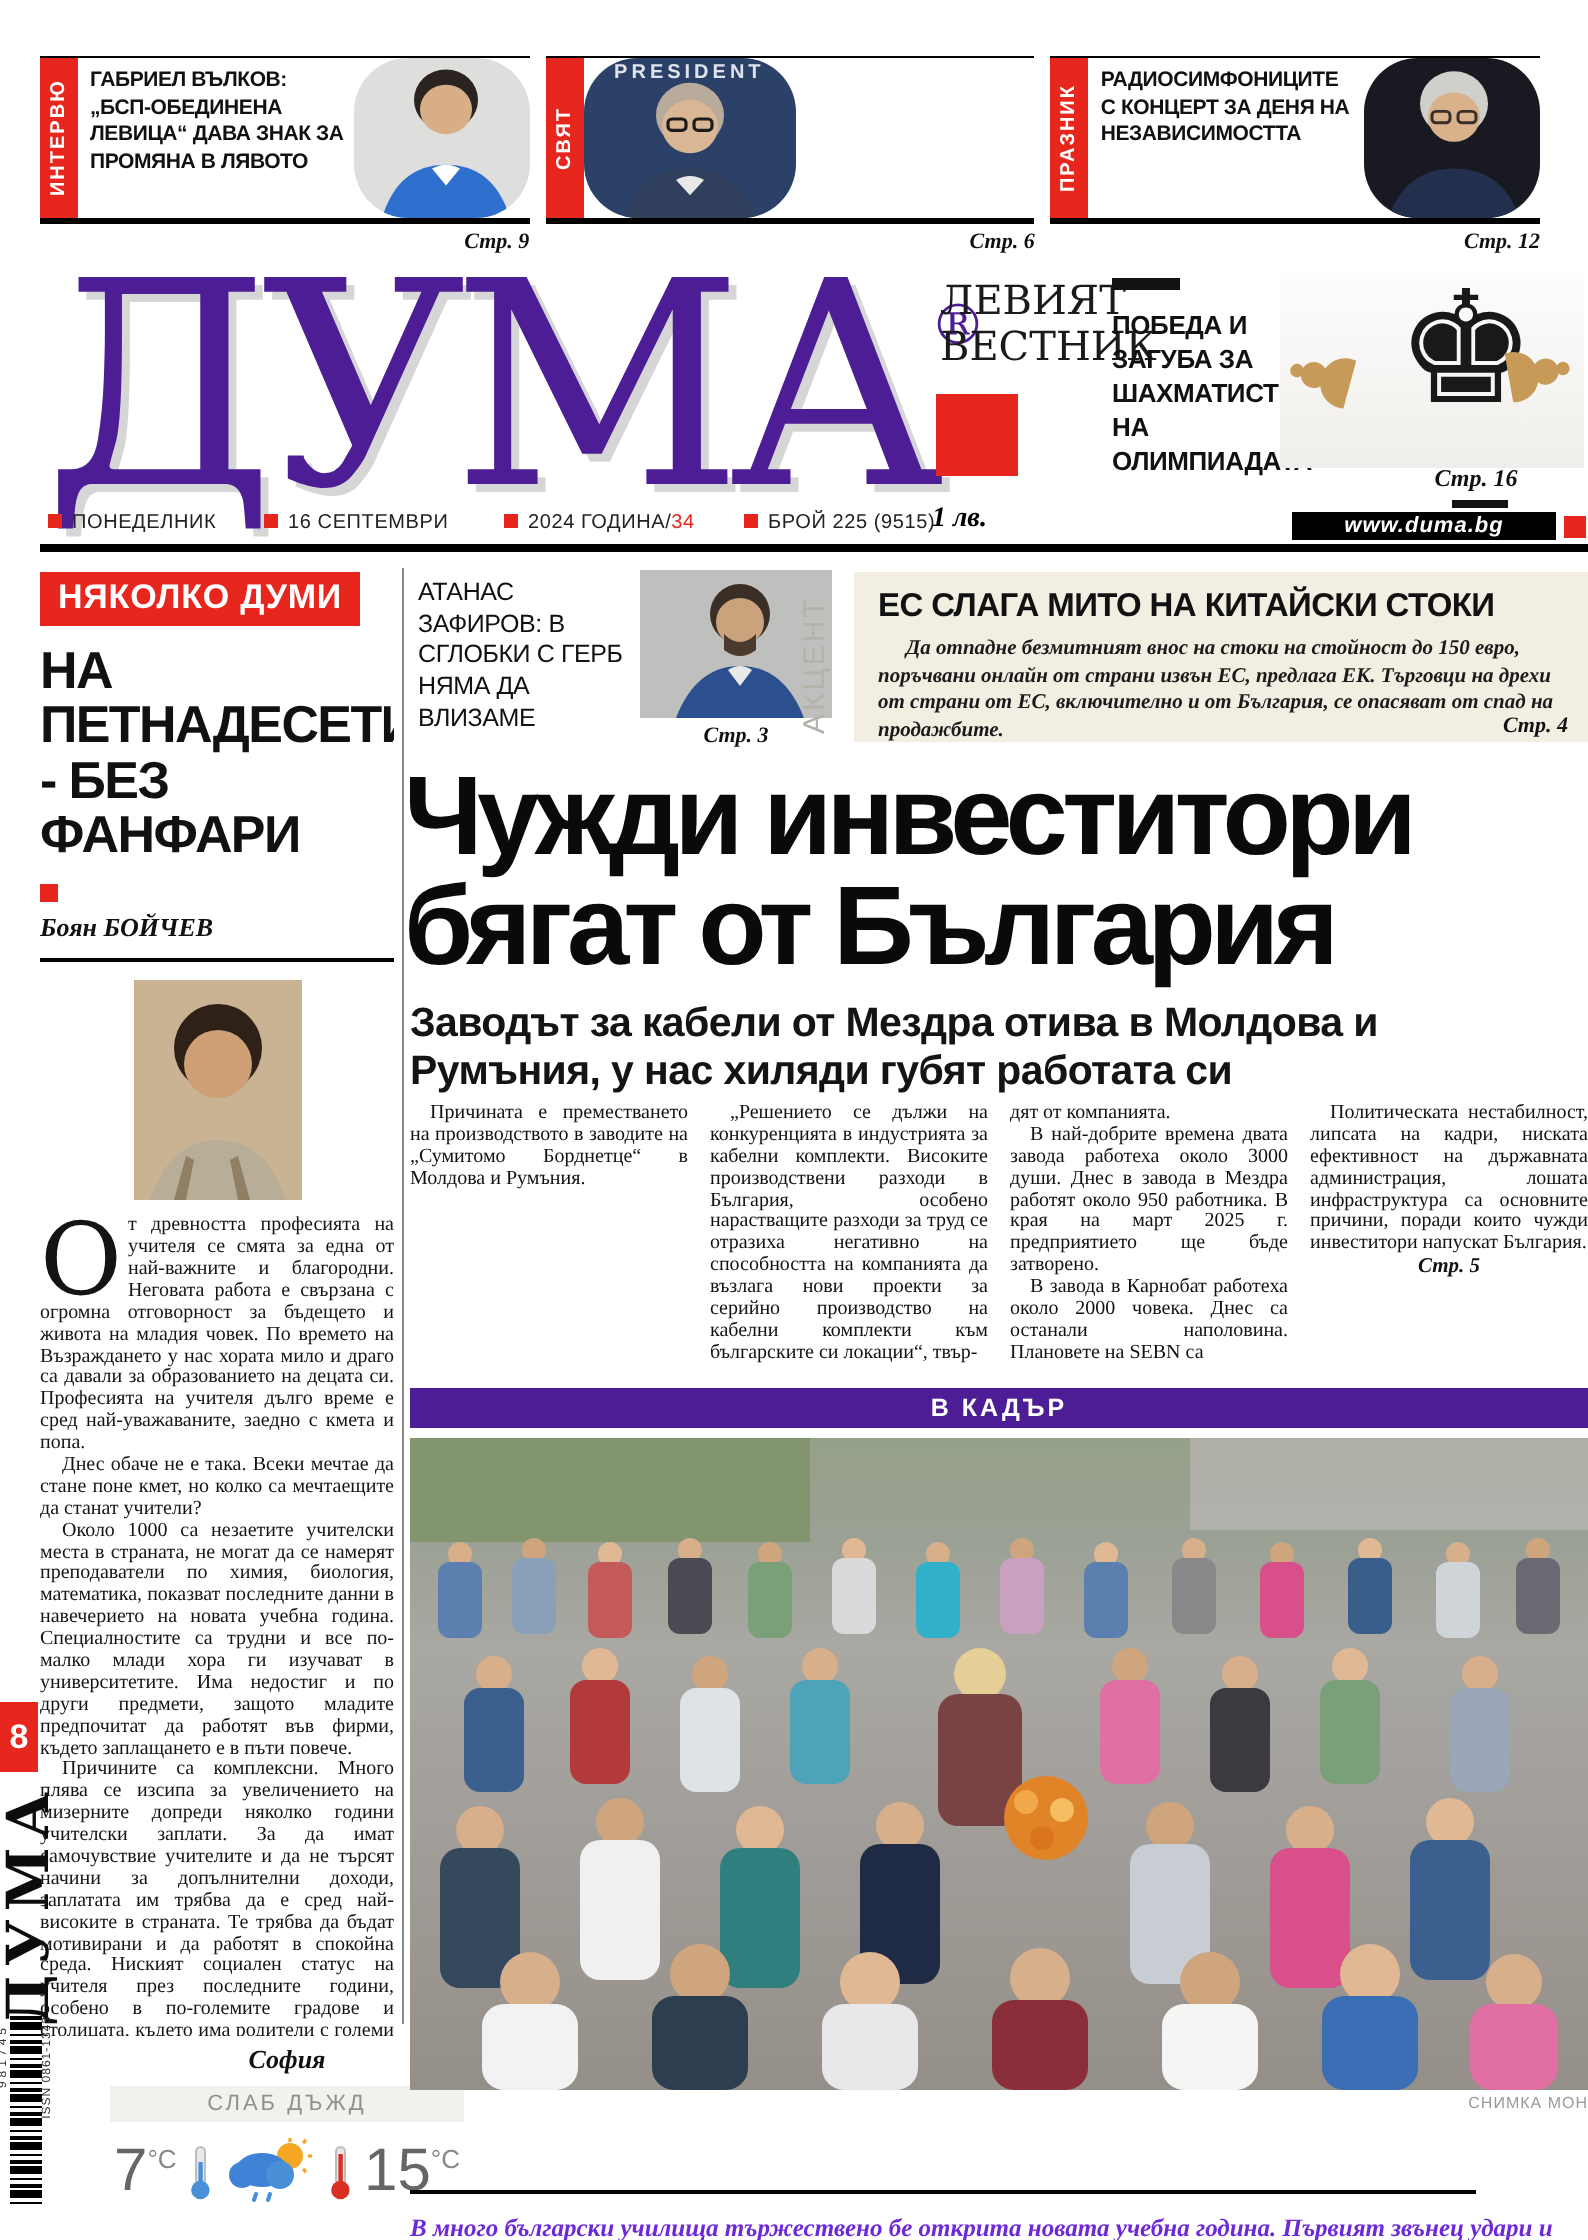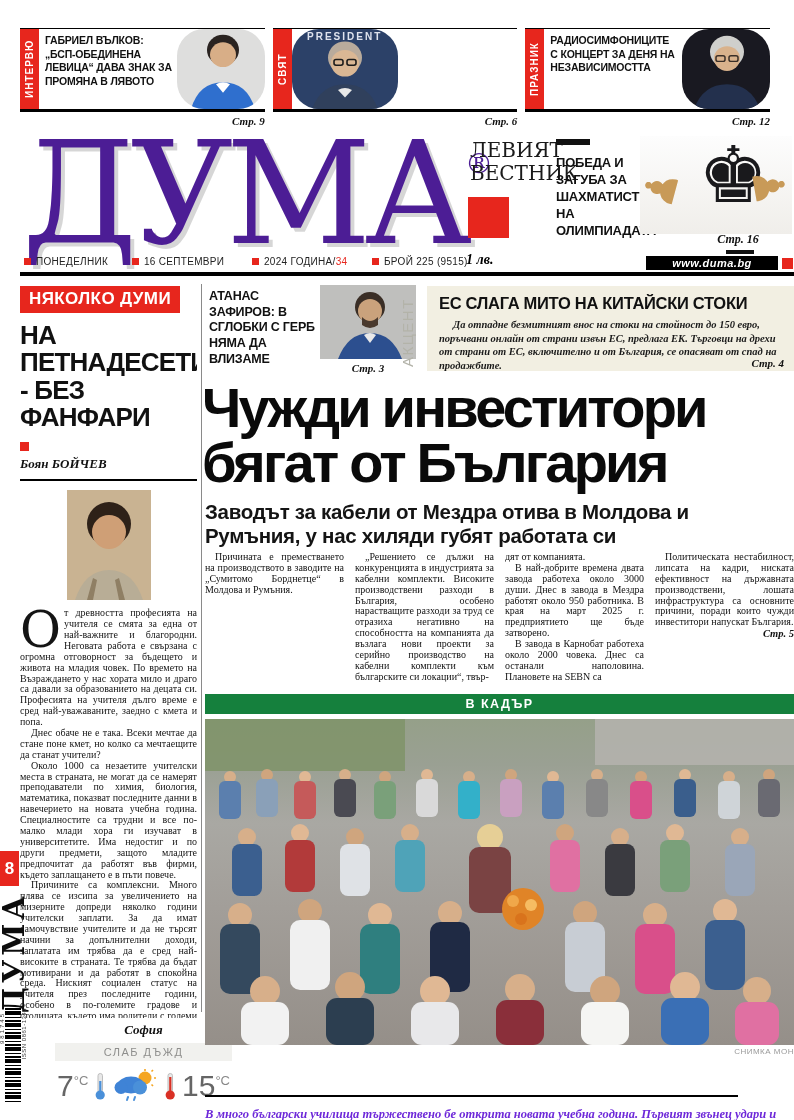--- a/index.html
+++ b/index.html
@@ -82,21 +82,21 @@
   .wx-city { text-align:center; font:bold italic 13px "Liberation Serif", serif; }
   .wx-cond { margin-top:5px; background:#f1f1ee; color:#8f8f8d; text-align:center; font-size:11px;
     letter-spacing:1.5px; padding:3px 0; }
   .wx-row { display:flex; align-items:center; justify-content:space-between; margin-top:8px; padding:0 2px; }
   .wx-temp { font-size:30px; color:#666; font-weight:400; }
   .wx-temp sup { font-size:13px; color:#888; }
 
   
   .vdiv { position:absolute; left:201px; top:284px; width:1px; height:728px; background:#8a8a8a; }
 
-  .zaf-title { position:absolute; left:209px; top:289px; width:110px; font-weight:700; font-size:12.5px;
+  .zaf-title { position:absolute; left:209px; top:289px; width:110px; font-weight:400; font-size:12.5px;
     line-height:1.25; text-transform:uppercase; letter-spacing:-0.2px; }
   .zaf-photo { position:absolute; left:320px; top:285px; width:96px; height:74px; overflow:hidden;
     background:linear-gradient(180deg,#c9c9c7,#aeaeac); }
   .zaf-photo svg { position:absolute; inset:0; width:100%; height:100%; }
   .zaf-page { position:absolute; left:320px; top:362px; width:96px; text-align:center;
     font:bold italic 11px "Liberation Serif", serif; }
 
   .akcent { position:absolute; left:399px; top:289px; height:78px; writing-mode:vertical-rl; transform:rotate(180deg);
     color:#b3b3a9; font-size:15px; letter-spacing:1.5px; }
 
@@ -108,23 +108,23 @@
   .mainhead { position:absolute; left:202px; top:381px; width:592px; font-weight:800; font-size:56px;
     line-height:0.98; letter-spacing:-2.8px; color:#0a0a0a; }
   .subhead { position:absolute; left:205px; top:500px; width:565px; font-weight:bold; font-size:20.5px;
     line-height:1.16; letter-spacing:-0.3px; color:#141414; }
 
   .cols { position:absolute; left:205px; top:552px; width:589px; height:140px; display:flex; gap:11px;
     font:10px/1.09 "Liberation Serif", serif; text-align:justify; overflow:hidden; }
   .col { flex:1; }
   .col p { text-indent:10px; }
   .col p.no-indent { text-indent:0; }
-  .col-page { text-align:right; font:bold italic 10.5px "Liberation Serif", serif; }
-
-  .kadar { position:absolute; left:205px; top:694px; width:589px; height:20px; background:#15803d; color:#fff;
+  .col-page { text-align:center; font:bold italic 10.5px "Liberation Serif", serif; }
+
+  .kadar { position:absolute; left:205px; top:694px; width:589px; height:20px; background:#4c1d95; color:#fff;
     text-align:center; font-weight:bold; font-size:12.5px; letter-spacing:1.5px; line-height:20px; }
 
   .bigphoto { position:absolute; left:205px; top:719px; width:589px; height:326px; overflow:hidden;
     background:linear-gradient(180deg,#95a089 0%,#9aa093 14%,#a9a8a3 32%,#a29e99 58%,#958f89 100%); }
   .bigphoto svg { position:absolute; inset:0; width:100%; height:100%; }
 
   .credit { position:absolute; left:205px; top:1047px; width:589px; text-align:right; font-size:8px;
     color:#9a9a9a; letter-spacing:0.5px; }
   .caption { position:absolute; left:205px; top:1106px; width:578px;
     font:bold italic 12.5px/1.3 "Liberation Serif", serif; color:#6d28d9; }
@@ -311,21 +311,21 @@
     </div>
     <div class="col">
       <p>„Решението се дължи на конкуренцията в индустрията за кабелни комплекти. Високите производствени разходи в България, особено нарастващите разходи за труд се отразиха негативно на способността на компанията да възлага нови проекти за серийно производство на кабелни комплекти към българските си локации“, твър-</p>
     </div>
     <div class="col">
       <p class="no-indent">дят от компанията.</p>
       <p>В най-добрите времена двата завода работеха около 3000 души. Днес в завода в Мездра работят около 950 работника. В края на март 2025 г. предприятието ще бъде затворено.</p>
       <p>В завода в Карнобат работеха около 2000 човека. Днес са останали наполовина. Плановете на SEBN са</p>
     </div>
     <div class="col">
-      <p>Политическата нестабилност, липсата на кадри, ниската ефективност на държавната производствени, лошата инфраструктура са основните причини, поради които чужди инвеститори напускат България.</p>
+      <p>Политическата нестабилност, липсата на кадри, ниската ефективност на държавната администрация, лошата инфраструктура са основните причини, поради които чужди инвеститори напускат България.</p>
       <div class="col-page">Стр. 5</div>
     </div>
   </div>
 
   <div class="kadar">В КАДЪР</div>
 
   <div class="bigphoto">
     <svg viewBox="0 0 589 326" preserveAspectRatio="none">
       <rect x="0" y="0" width="200" height="52" fill="#7f9368" opacity="0.85"></rect>
       <rect x="390" y="0" width="199" height="46" fill="#b6b4b0" opacity="0.8"></rect>

